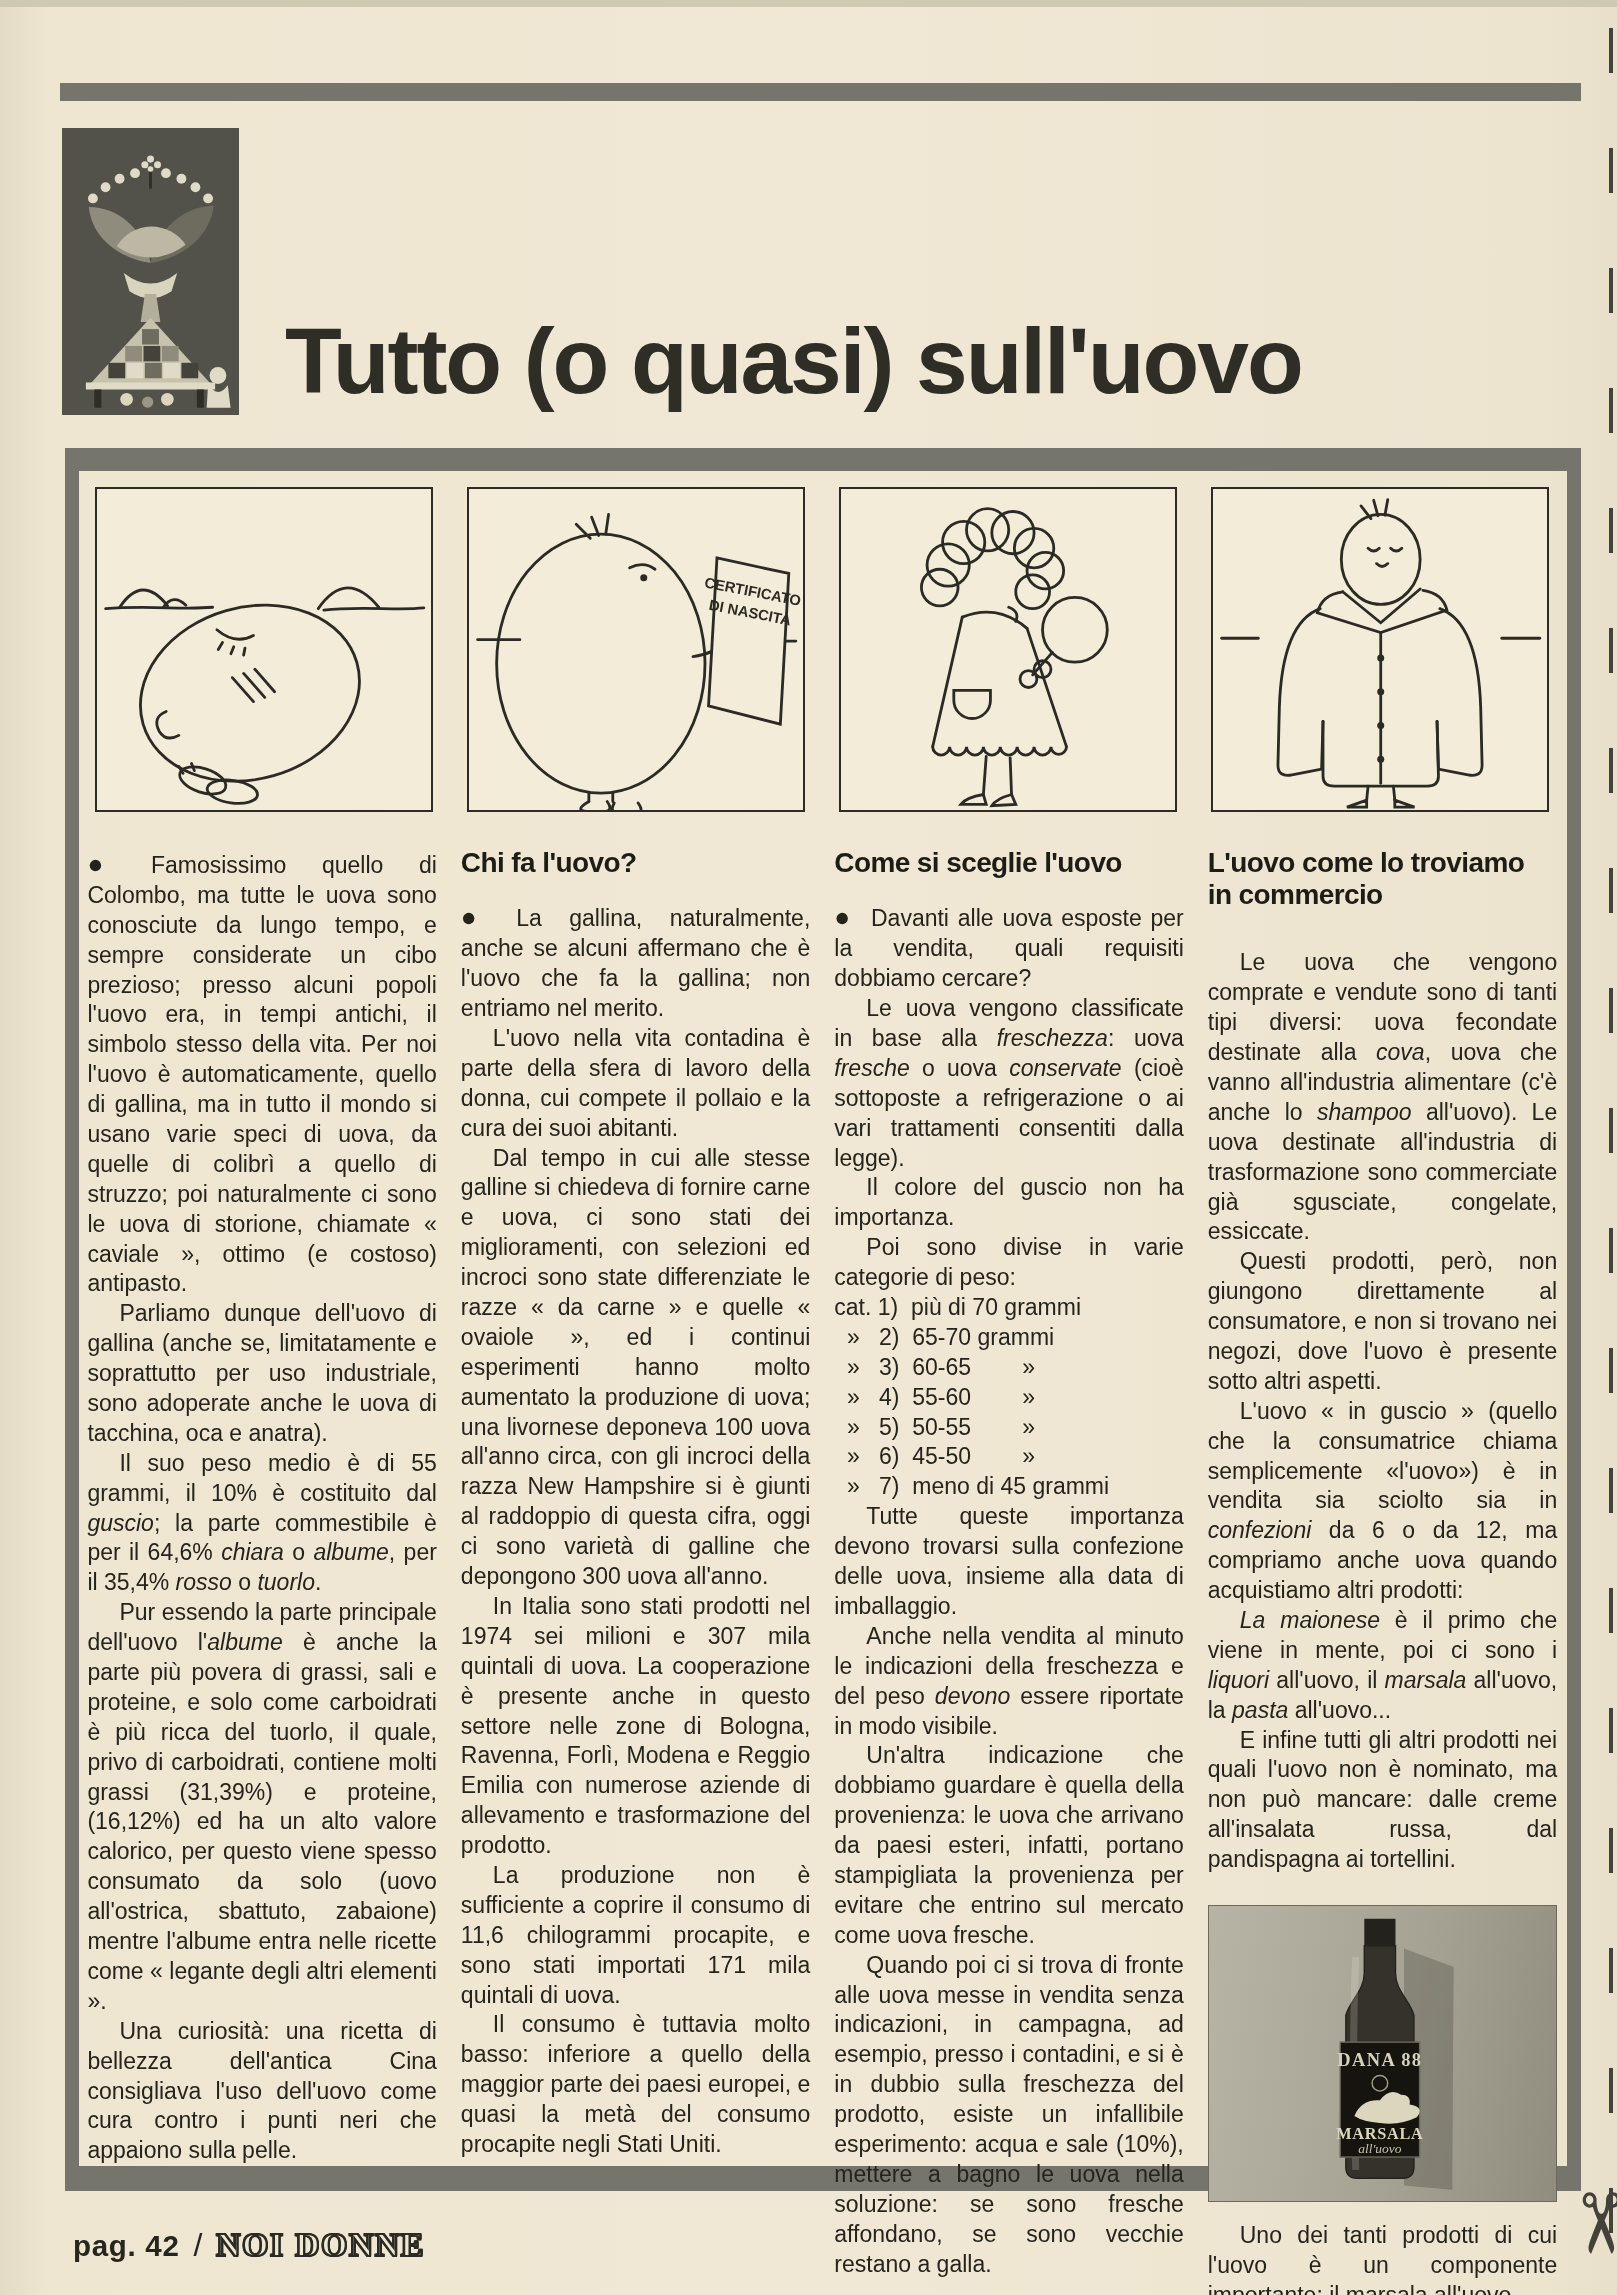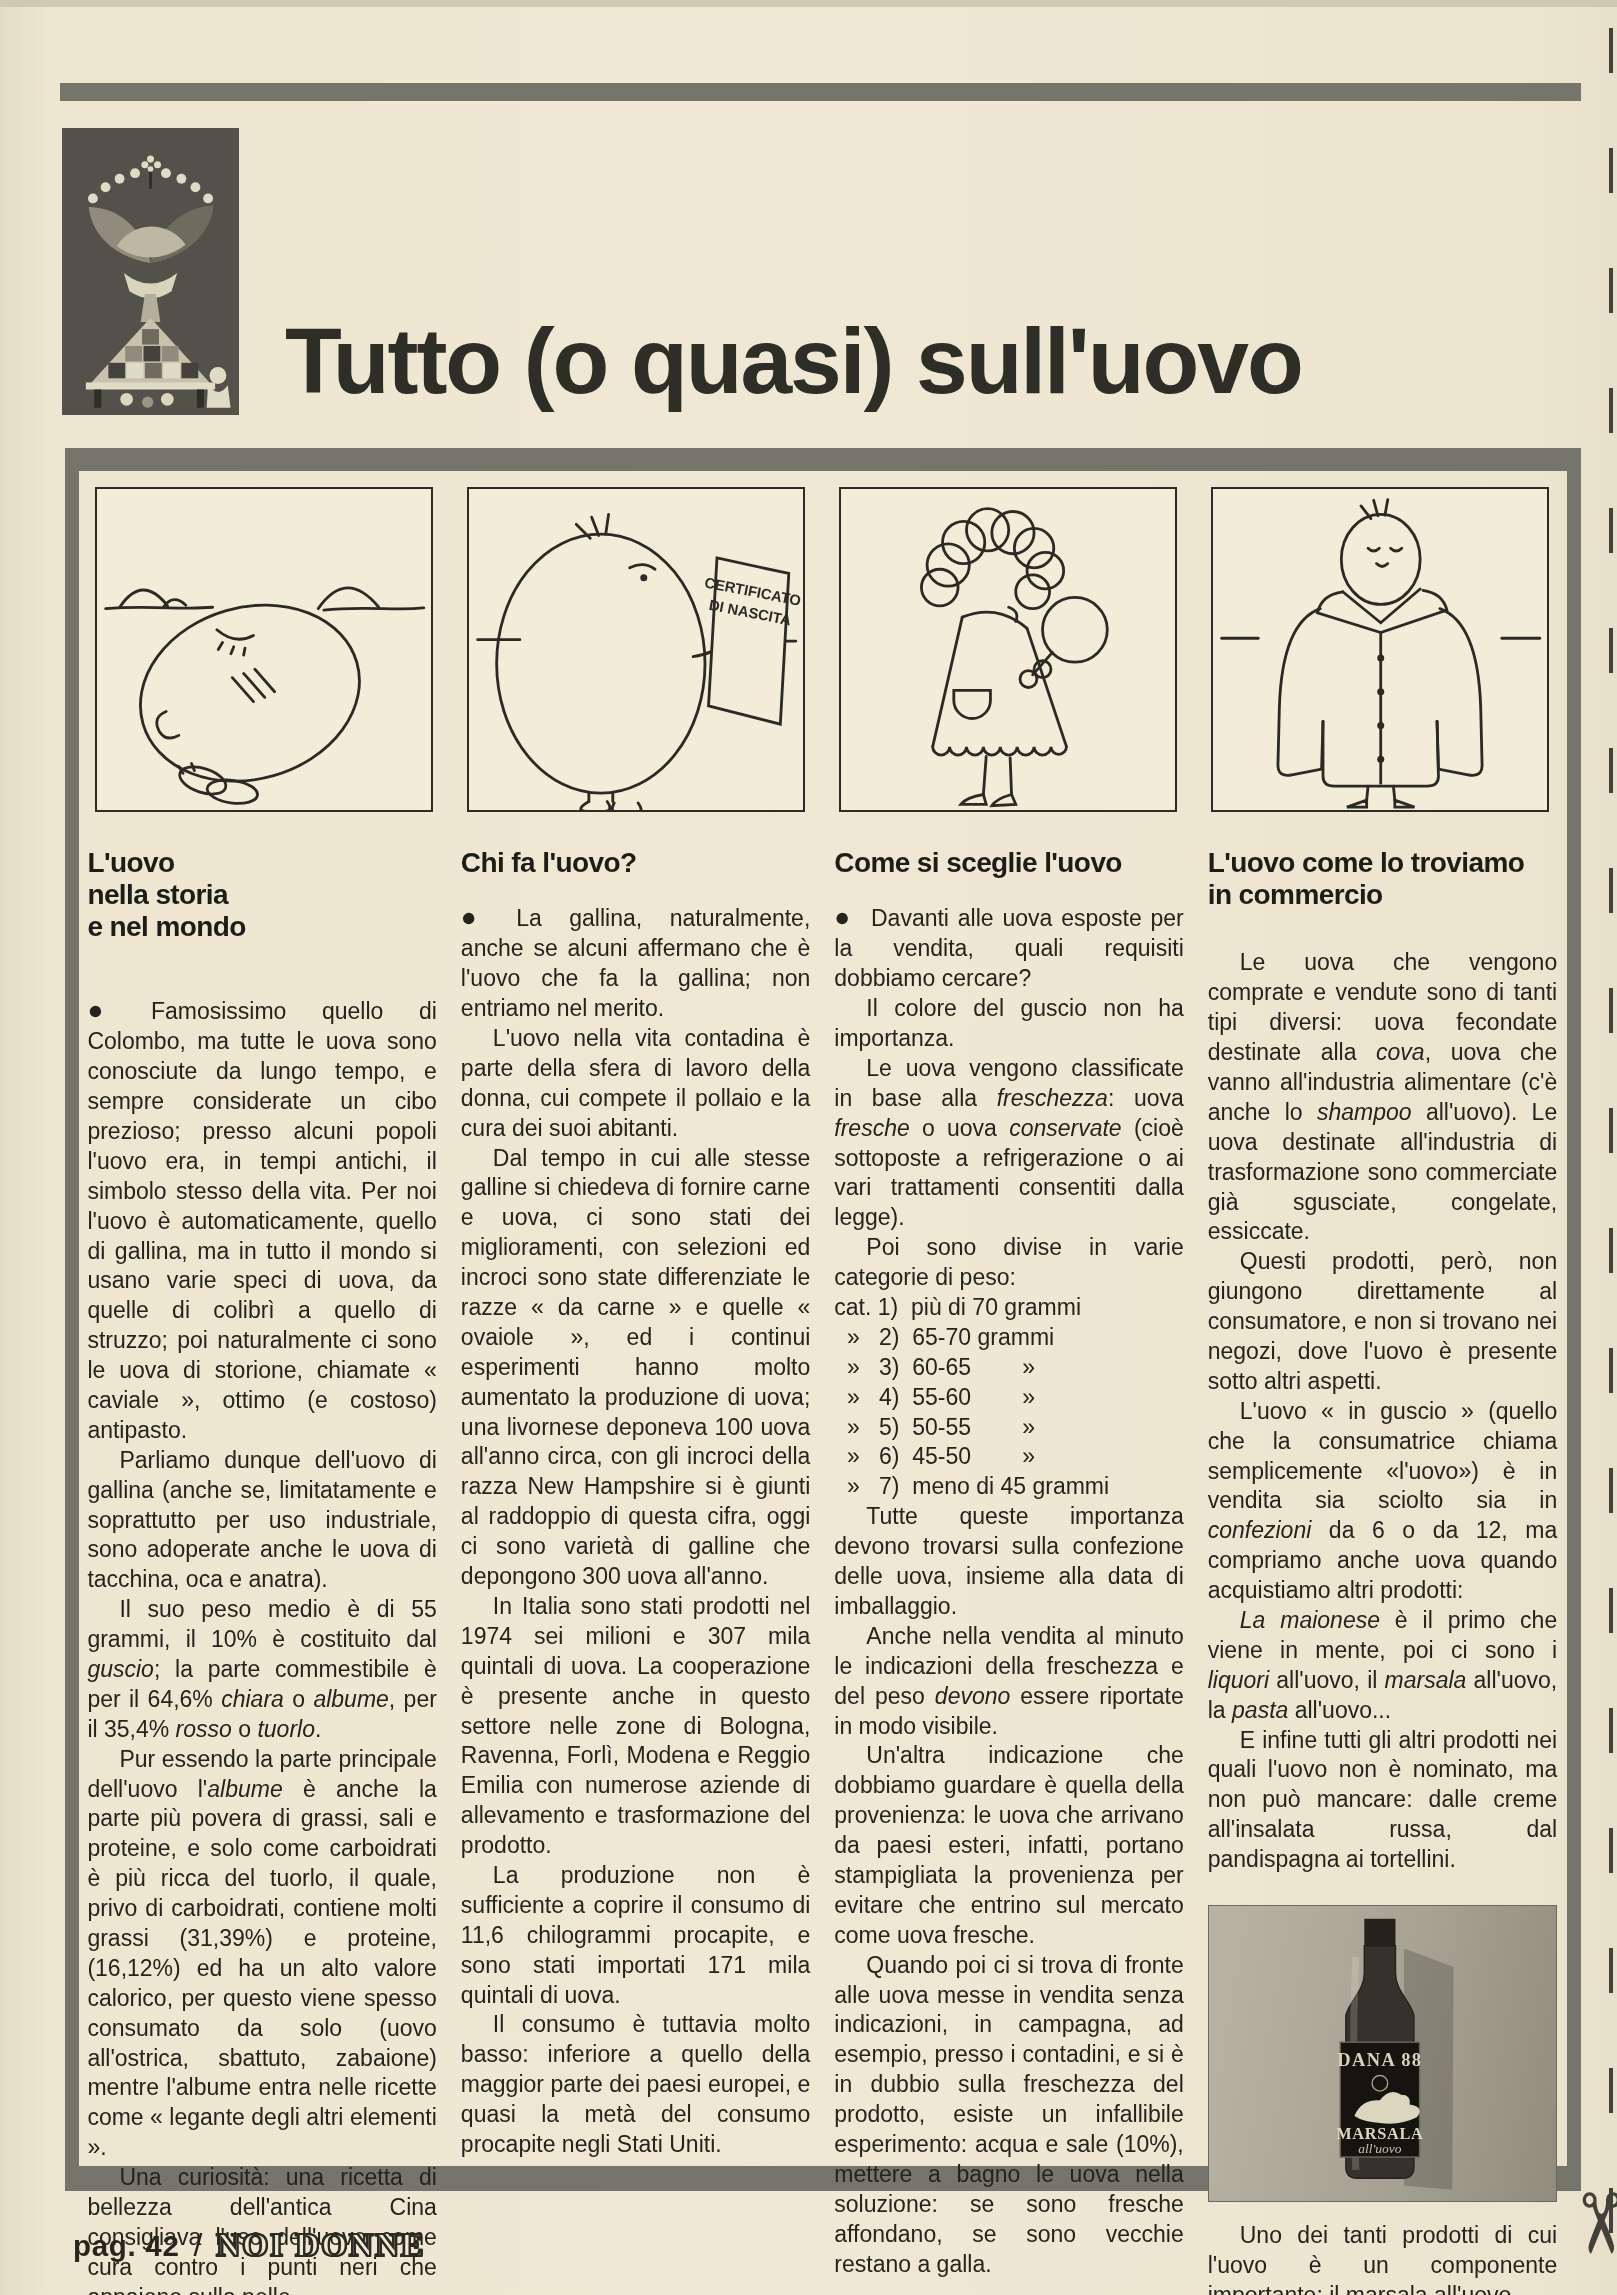--- a/index.html
+++ b/index.html
@@ -194,25 +194,20 @@
             <path d="M218,422 L216,442 M254,422 L256,442"></path>
             <path d="M216,442 l-28,10 h28 z M256,442 l28,10 h-28 z"></path>
           </g>
         </svg>
       </div>
     </div>
 
     <div class="cols-row">
 
       <div class="col c1">
-        <h2>
-          <div>L'uovo</div>
-          <div>nella storia</div>
-          <div>e nel mondo</div>
-        </h2>
         <p class="para lead"><span class="bullet">●</span><span>Famosissimo quello di Colombo, ma tutte le uova sono conosciute da lungo tempo, e sempre considerate un cibo prezioso; presso alcuni popoli l'uovo era, in tempi antichi, il simbolo stesso della vita. Per noi l'uovo è automaticamente, quello di gallina, ma in tutto il mondo si usano varie speci di uova, da quelle di colibrì a quello di struzzo; poi naturalmente ci sono le uova di storione, chiamate « caviale », ottimo (e costoso) antipasto.</span></p>
         <p class="para"><span>Parliamo dunque dell'uovo di gallina (anche se, limitatamente e soprattutto per uso industriale, sono adoperate anche le uova di tacchina, oca e anatra).</span></p>
         <p class="para"><span>Il suo peso medio è di 55 grammi, il 10% è costituito dal <i>guscio</i>; la parte commestibile è per il 64,6% <i>chiara</i> o <i>albume</i>, per il 35,4% <i>rosso</i> o <i>tuorlo</i>.</span></p>
         <p class="para"><span>Pur essendo la parte principale dell'uovo l'<i>albume</i> è anche la parte più povera di grassi, sali e proteine, e solo come carboidrati è più ricca del tuorlo, il quale, privo di carboidrati, contiene molti grassi (31,39%) e proteine, (16,12%) ed ha un alto valore calorico, per questo viene spesso consumato da solo (uovo all'ostrica, sbattuto, zabaione) mentre l'albume entra nelle ricette come « legante degli altri elementi ».</span></p>
         <p class="para"><span>Una curiosità: una ricetta di bellezza dell'antica Cina consigliava l'uso dell'uovo come cura contro i punti neri che appaiono sulla pelle.</span></p>
       </div>
 
       <div class="col c2">
         <h2>
           <div>Chi fa l'uovo?</div>
@@ -223,22 +218,22 @@
         <p class="para"><span>In Italia sono stati prodotti nel 1974 sei milioni e 307 mila quintali di uova. La cooperazione è presente anche in questo settore nelle zone di Bologna, Ravenna, Forlì, Modena e Reggio Emilia con numerose aziende di allevamento e trasformazione del prodotto.</span></p>
         <p class="para"><span>La produzione non è sufficiente a coprire il consumo di 11,6 chilogrammi procapite, e sono stati importati 171 mila quintali di uova.</span></p>
         <p class="para"><span>Il consumo è tuttavia molto basso: inferiore a quello della maggior parte dei paesi europei, e quasi la metà del consumo procapite negli Stati Uniti.</span></p>
       </div>
 
       <div class="col c3">
         <h2>
           <div>Come si sceglie l'uovo</div>
         </h2>
         <p class="para lead"><span class="bullet">●</span><span>Davanti alle uova esposte per la vendita, quali requisiti dobbiamo cercare?</span></p>
+        <p class="para"><span>Le uova vengono classificate in base alla <i>freschezza</i>: uova <i>fresche</i> o uova <i>conservate</i> (cioè sottoposte a refrigerazione o ai vari trattamenti consentiti dalla legge).</span></p>
         <p class="para"><span>Il colore del guscio non ha importanza.</span></p>
-        <p class="para"><span>Le uova vengono classificate in base alla <i>freschezza</i>: uova <i>fresche</i> o uova <i>conservate</i> (cioè sottoposte a refrigerazione o ai vari trattamenti consentiti dalla legge).</span></p>
         <p class="para"><span>Poi sono divise in varie categorie di peso:</span></p>
         <div class="cat-line">cat. 1)  più di 70 grammi</div>
         <div class="cat-line">  »   2)  65-70 grammi</div>
         <div class="cat-line">  »   3)  60-65        »</div>
         <div class="cat-line">  »   4)  55-60        »</div>
         <div class="cat-line">  »   5)  50-55        »</div>
         <div class="cat-line">  »   6)  45-50        »</div>
         <div class="cat-line">  »   7)  meno di 45 grammi</div>
         <p class="para"><span>Tutte queste importanza devono trovarsi sulla confezione delle uova, insieme alla data di imballaggio.</span></p>
         <p class="para"><span>Anche nella vendita al minuto le indicazioni della freschezza e del peso <i>devono</i> essere riportate in modo visibile.</span></p>

